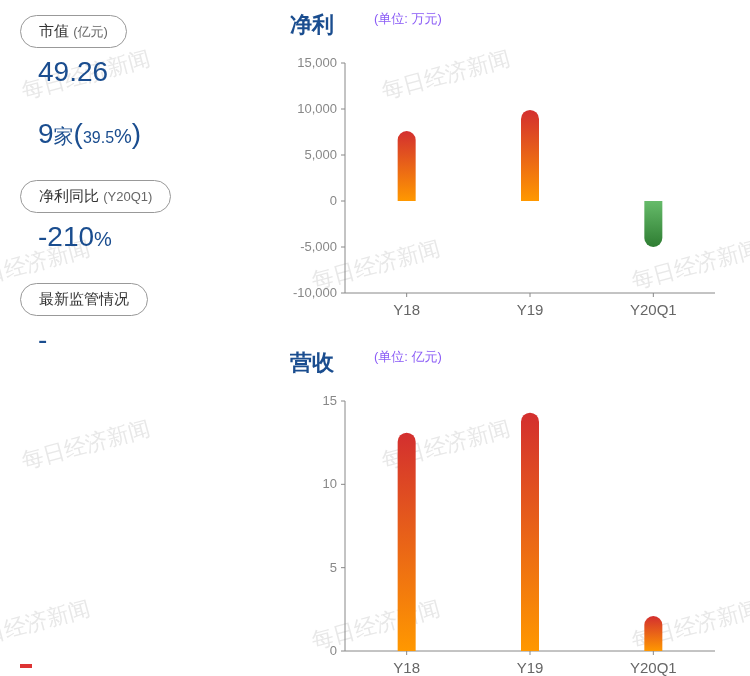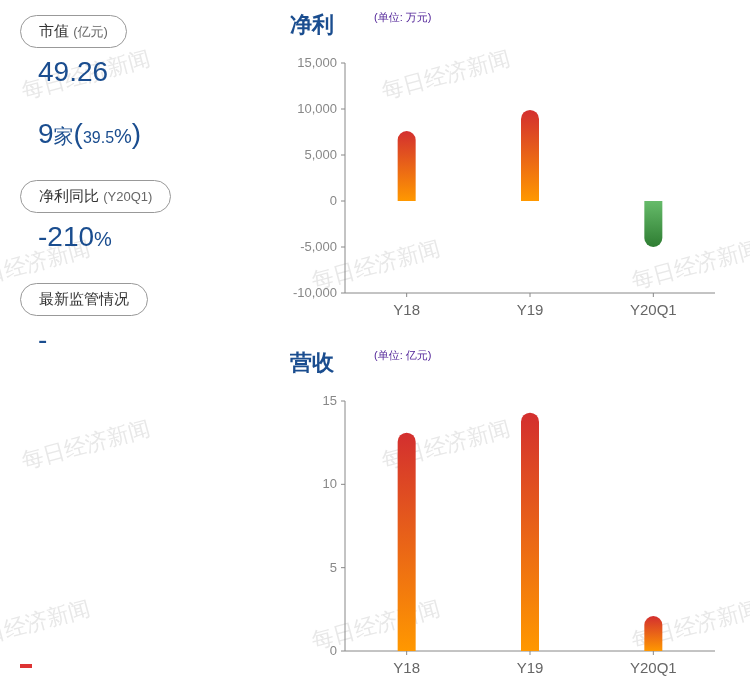--- a/index.html
+++ b/index.html
@@ -73,22 +73,22 @@
       margin-bottom: 8px;
       margin-left: 10px;
     }
     .chart-title {
       font-size: 22px;
       color: #1a4d8f;
       font-weight: 600;
       margin-right: 40px;
     }
     .chart-unit {
-      font-size: 11px;
-      color: #4c1d95;
+      font-size: 13px;
+      color: #8b5cf6;
     }
     .chart-svg {
       display: block;
     }
     .axis-line {
       stroke: #888;
       stroke-width: 1;
     }
     .tick-label {
       fill: #888;

